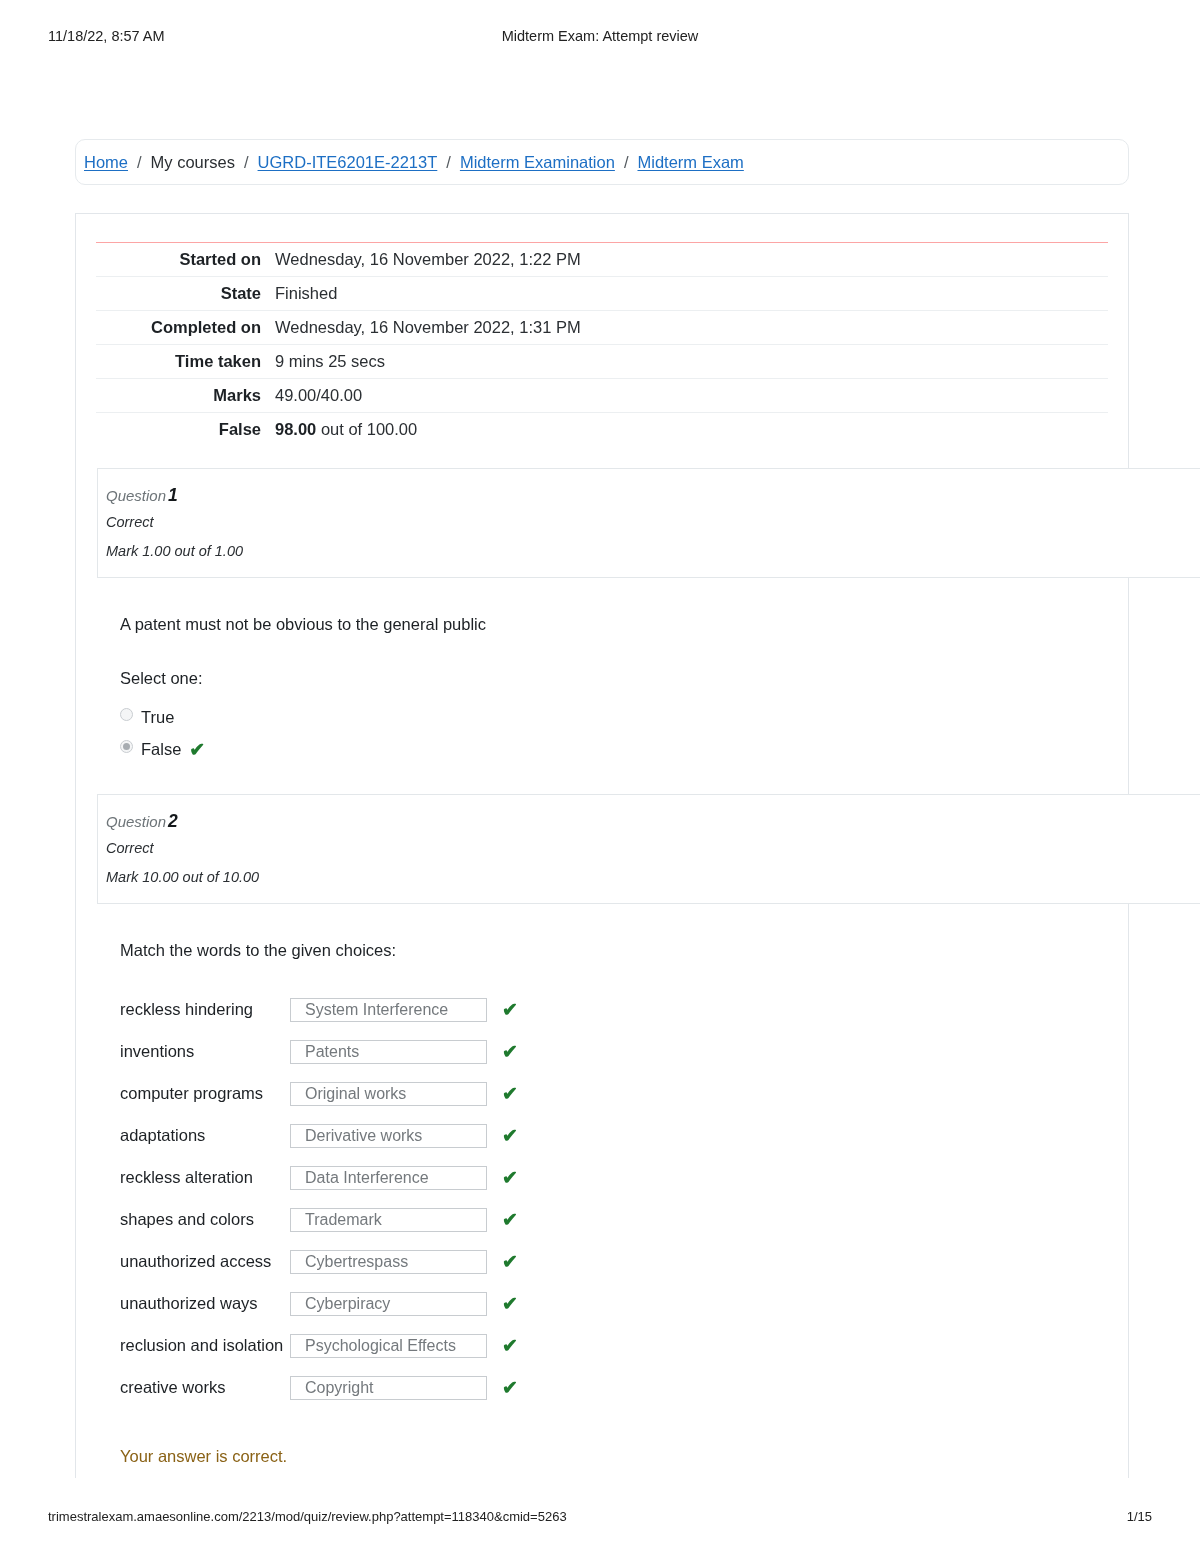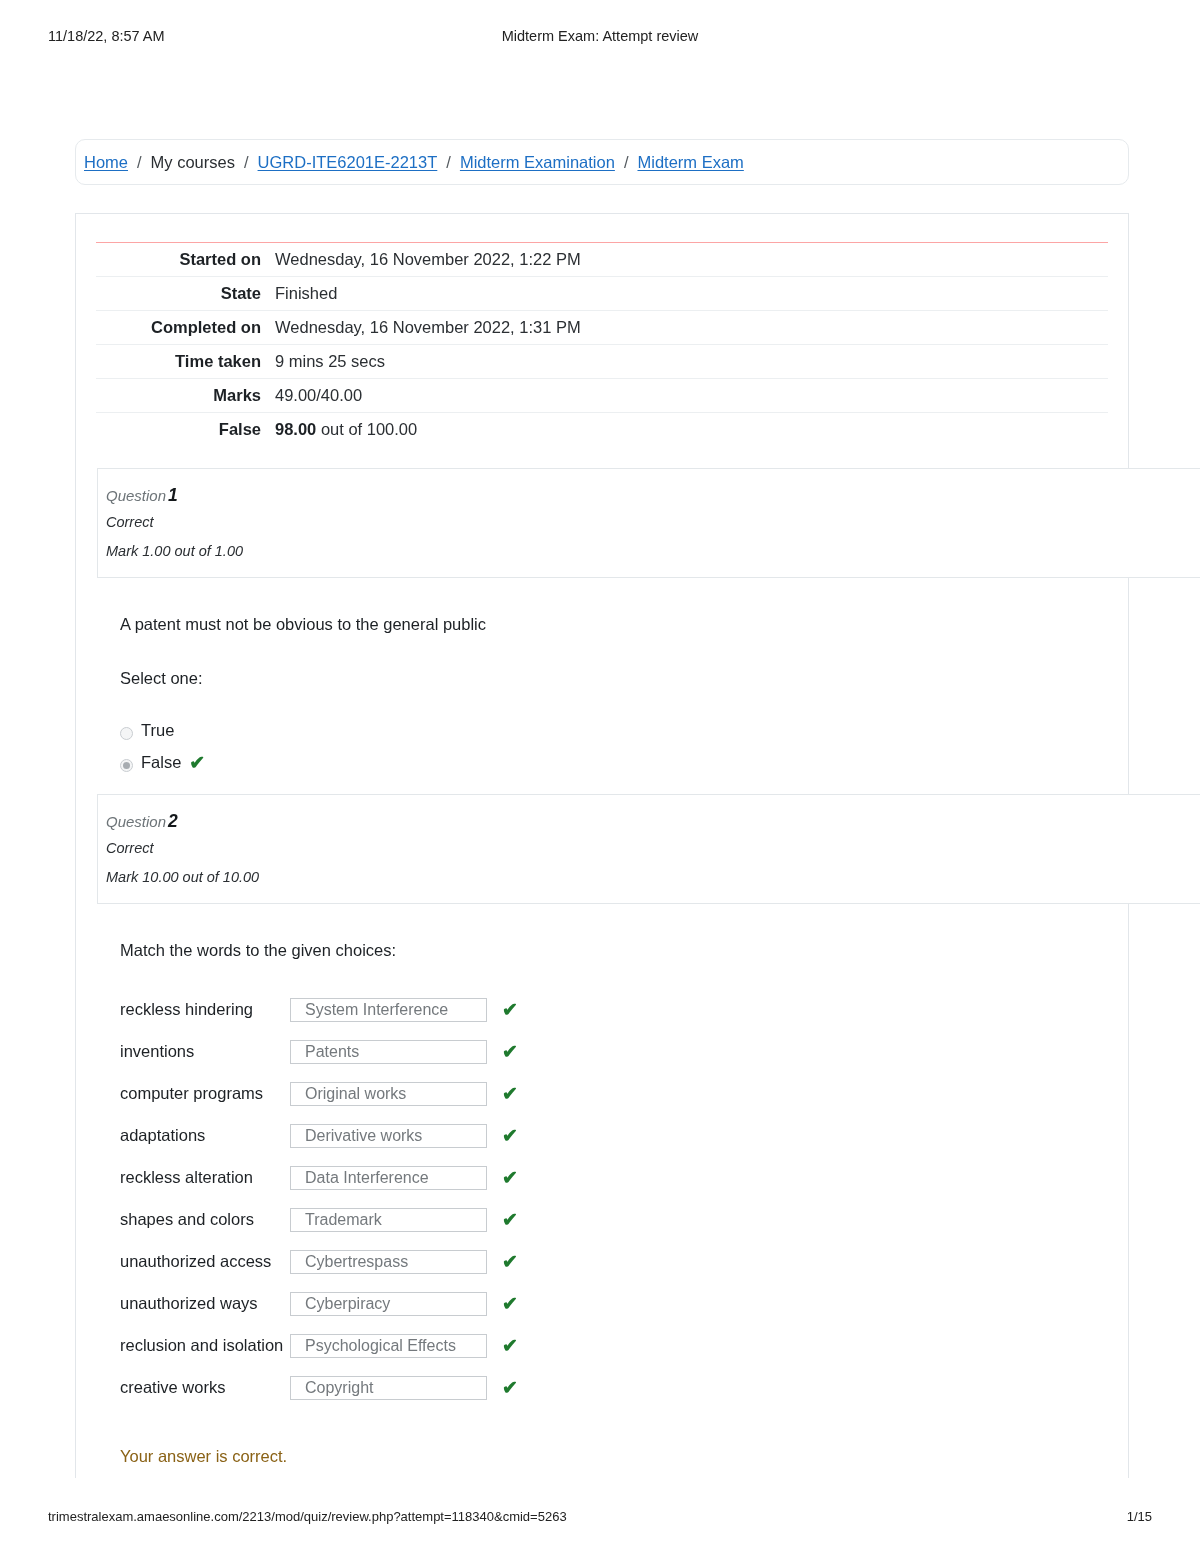--- a/index.html
+++ b/index.html
@@ -199,21 +199,21 @@
   }
 
   .answer-area { margin-top: 32px; }
   .select-one-label {
     font-size: 16.5px;
     color: #1d2125;
     margin-bottom: 20px;
   }
   .radio-row {
     display: flex;
-    align-items: flex-end;
+    align-items: flex-start;
     height: 32px;
     font-size: 16.5px;
     color: #1d2125;
   }
   .radio {
     width: 13px;
     height: 13px;
     border-radius: 50%;
     border: 1px solid #c9cdd1;
     background: #f4f5f6;

